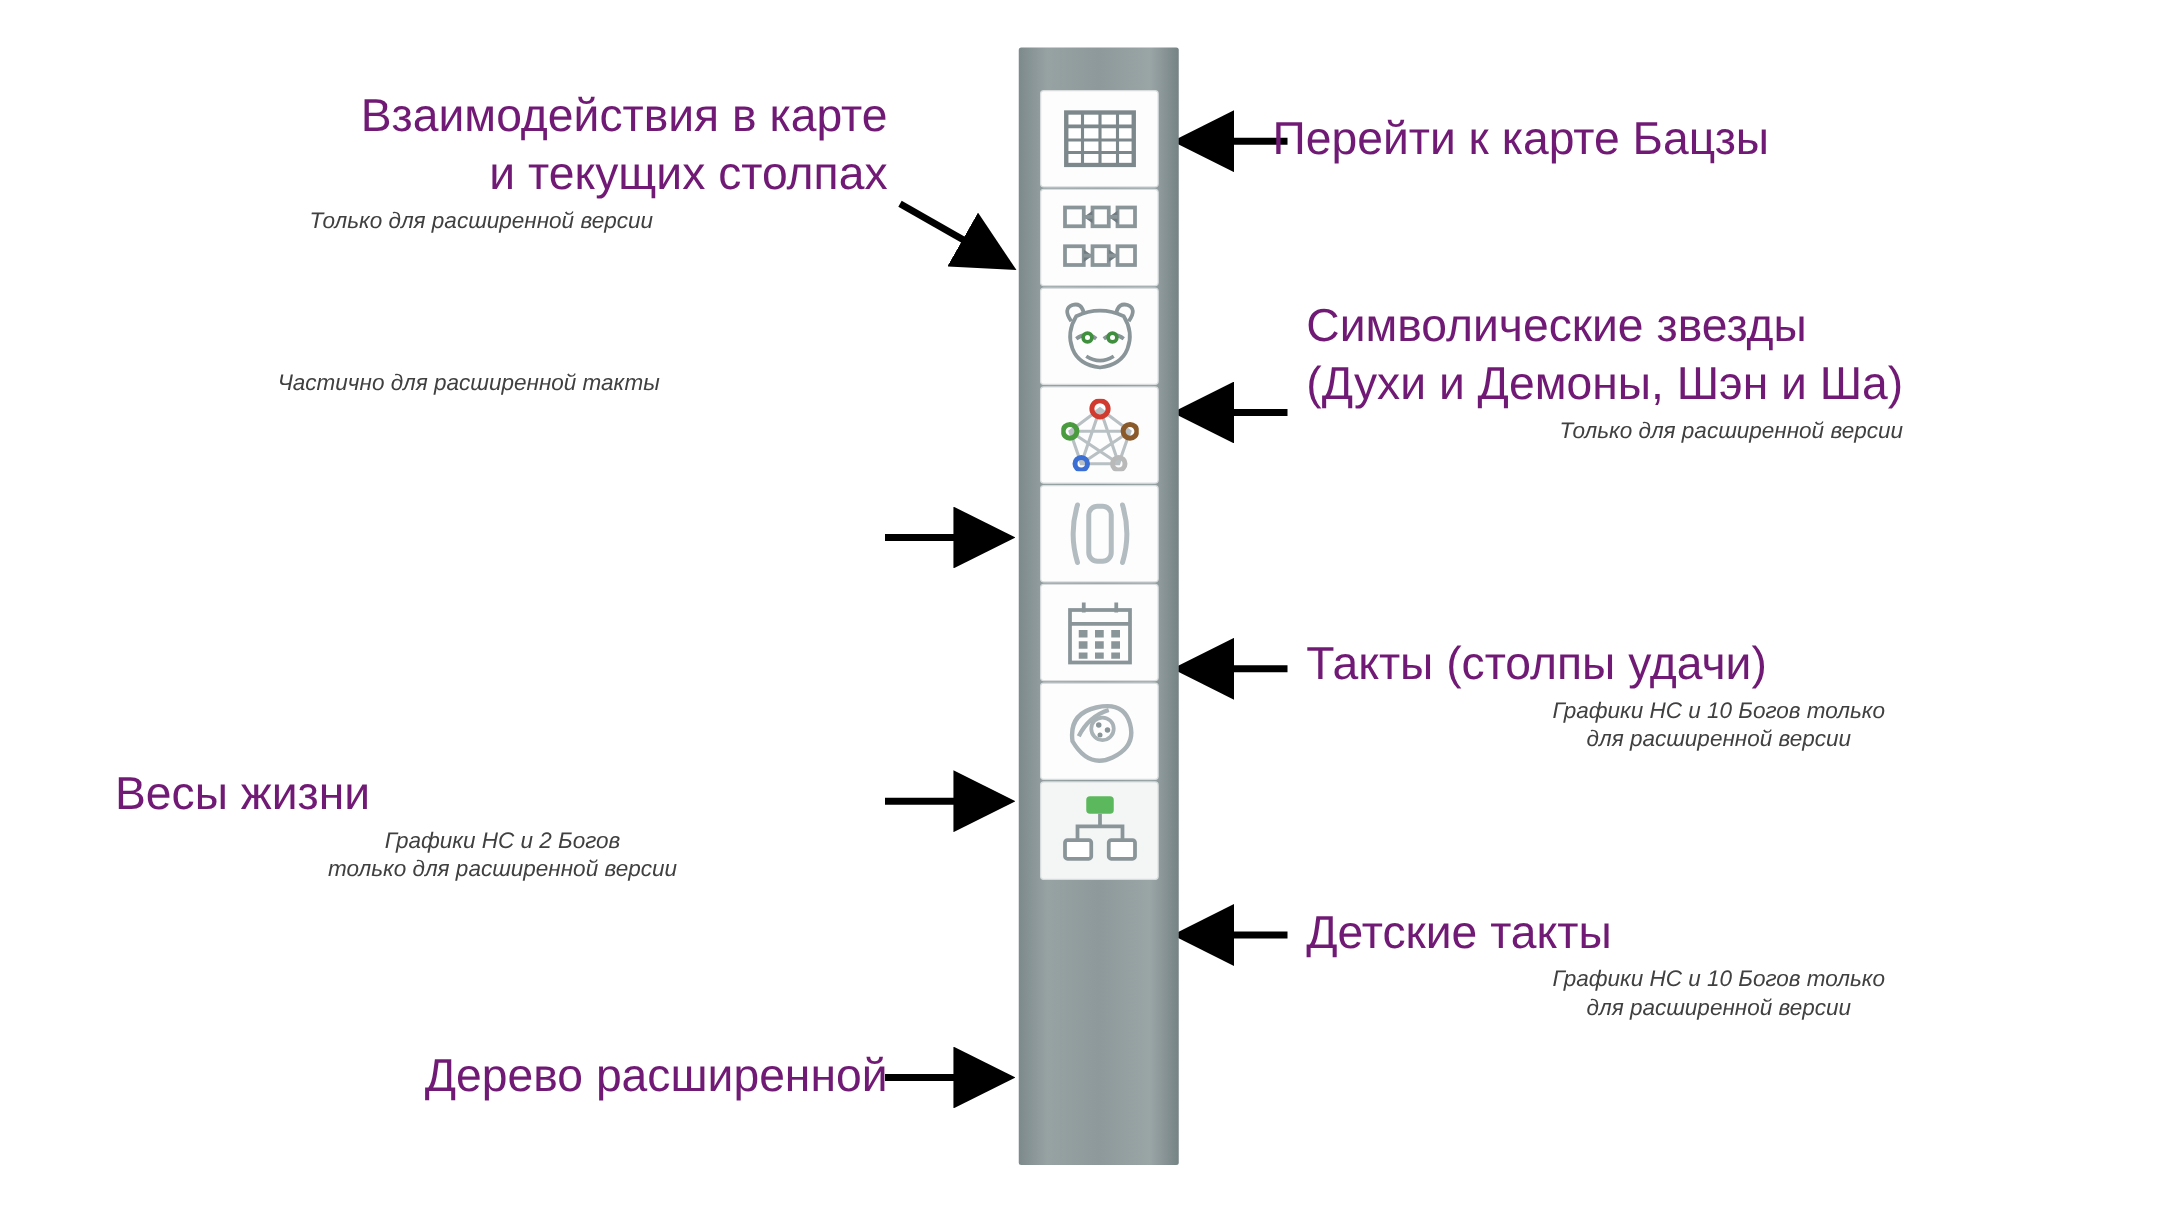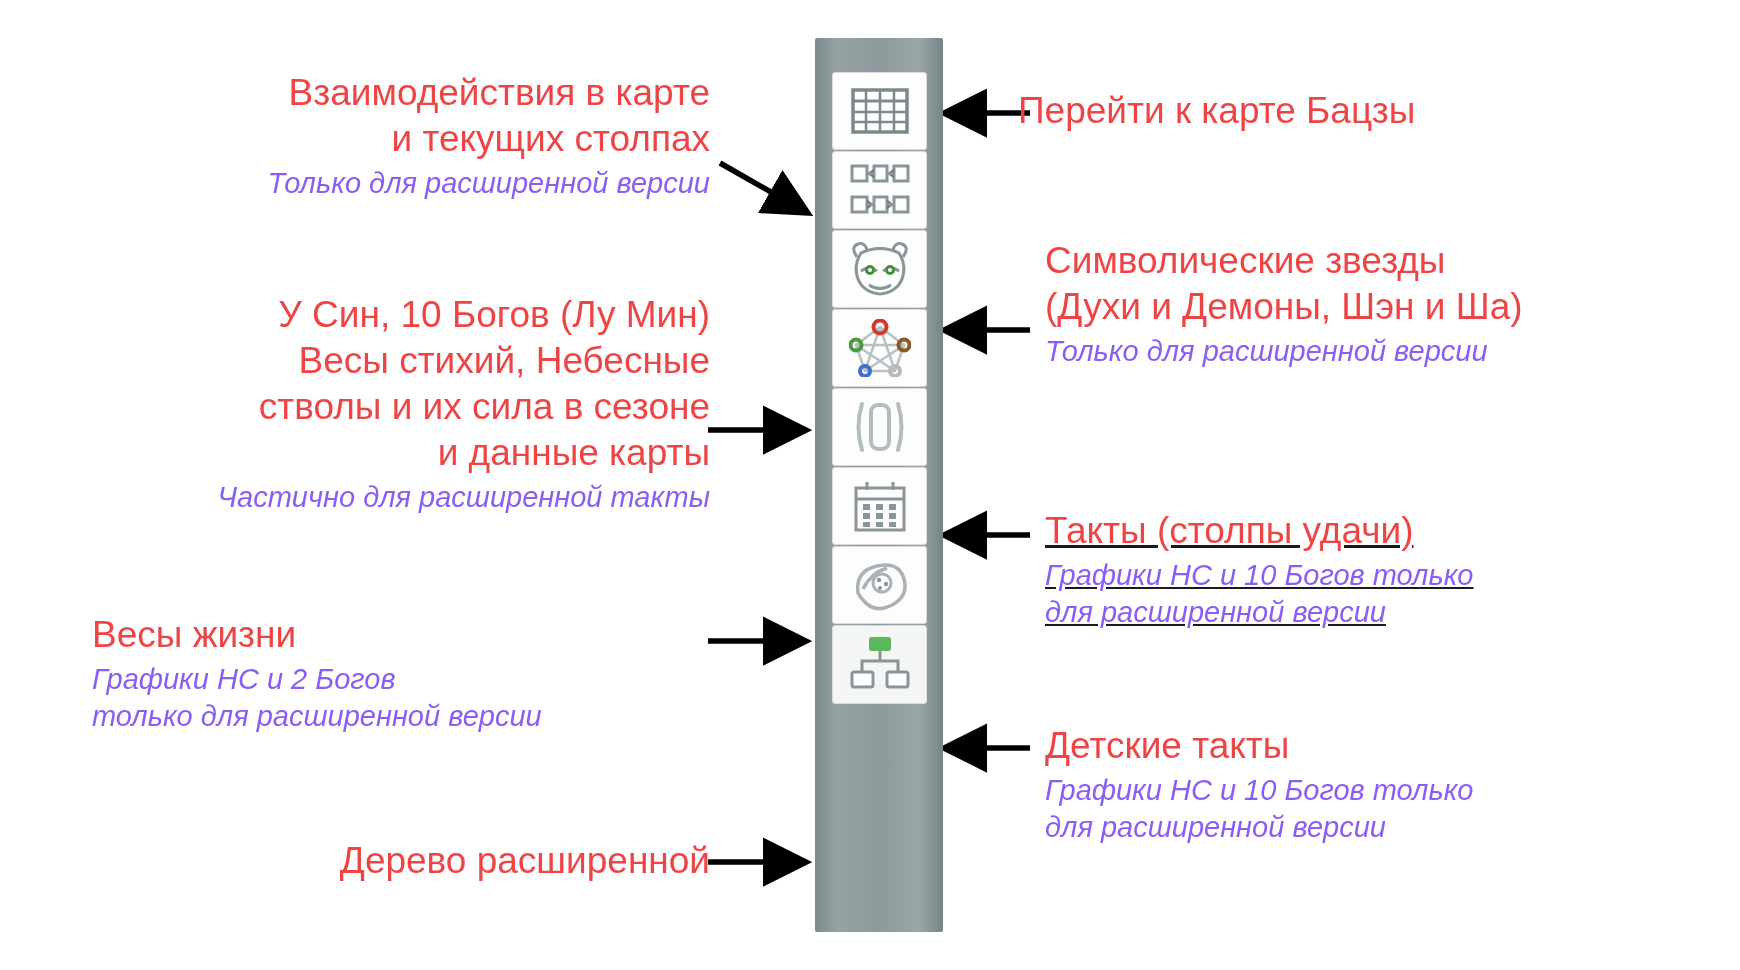--- a/index.html
+++ b/index.html
@@ -44,31 +44,32 @@
   }
   .tool-btn svg { display: block; }
 
   
   .label-block {
     position: absolute;
   }
   .label-main {
     font-size: 37px;
     line-height: 1.24;
-    color: #ef4444;
+    color: #701a75;
     font-weight: 400;
     white-space: pre-line;
   }
   .label-sub {
-    font-size: 29px;
+    font-size: 18px;
     line-height: 1.28;
-    color: #8b5cf6;
+    color: #404040;
     font-style: italic;
     white-space: pre-line;
     margin-top: 3px;
+    text-align: center;
   }
   .align-right { text-align: right; }
   .align-left  { text-align: left; }
 
   
   #arrows {
     position: absolute;
     left: 0; top: 0;
     width: 1740px; height: 970px;
     pointer-events: none;
@@ -239,24 +240,20 @@
   </div>
 </div>
 
 <div class="label-block align-right" style="left:60px; top:70px; width:650px;">
   <div class="label-main">Взаимодействия в карте
 и текущих столпах</div>
   <div class="label-sub">Только для расширенной версии</div>
 </div>
 
 <div class="label-block align-right" style="left:40px; top:292px; width:670px;">
-  <div class="label-main">У Син, 10 Богов (Лу Мин)
-Весы стихий, Небесные
-стволы и их сила в сезоне
- и данные карты</div>
   <div class="label-sub">Частично для расширенной такты</div>
 </div>
 
 <div class="label-block align-left" style="left:92px; top:612px; width:620px;">
   <div class="label-main">Весы жизни</div>
   <div class="label-sub">Графики НС и 2 Богов
 только для расширенной версии</div>
 </div>
 
 <div class="label-block align-right" style="left:100px; top:838px; width:610px;">
@@ -268,21 +265,21 @@
   <div class="label-main">Перейти к карте Бацзы</div>
   <div class="label-sub"></div>
 </div>
 
 <div class="label-block align-left" style="left:1045px; top:238px; width:680px;">
   <div class="label-main">Символические звезды
 (Духи и Демоны, Шэн и Ша)</div>
   <div class="label-sub">Только для расширенной версии</div>
 </div>
 
-<div class="label-block align-left" style="left:1045px; top:508px; width:660px;text-decoration:underline;">
+<div class="label-block align-left" style="left:1045px; top:508px; width:660px;">
   <div class="label-main">Такты (столпы удачи)</div>
   <div class="label-sub">Графики НС и 10 Богов только
 для расширенной версии</div>
 </div>
 
 <div class="label-block align-left" style="left:1045px; top:723px; width:660px;">
   <div class="label-main">Детские такты</div>
   <div class="label-sub">Графики НС и 10 Богов только
 для расширенной версии</div>
 </div>

